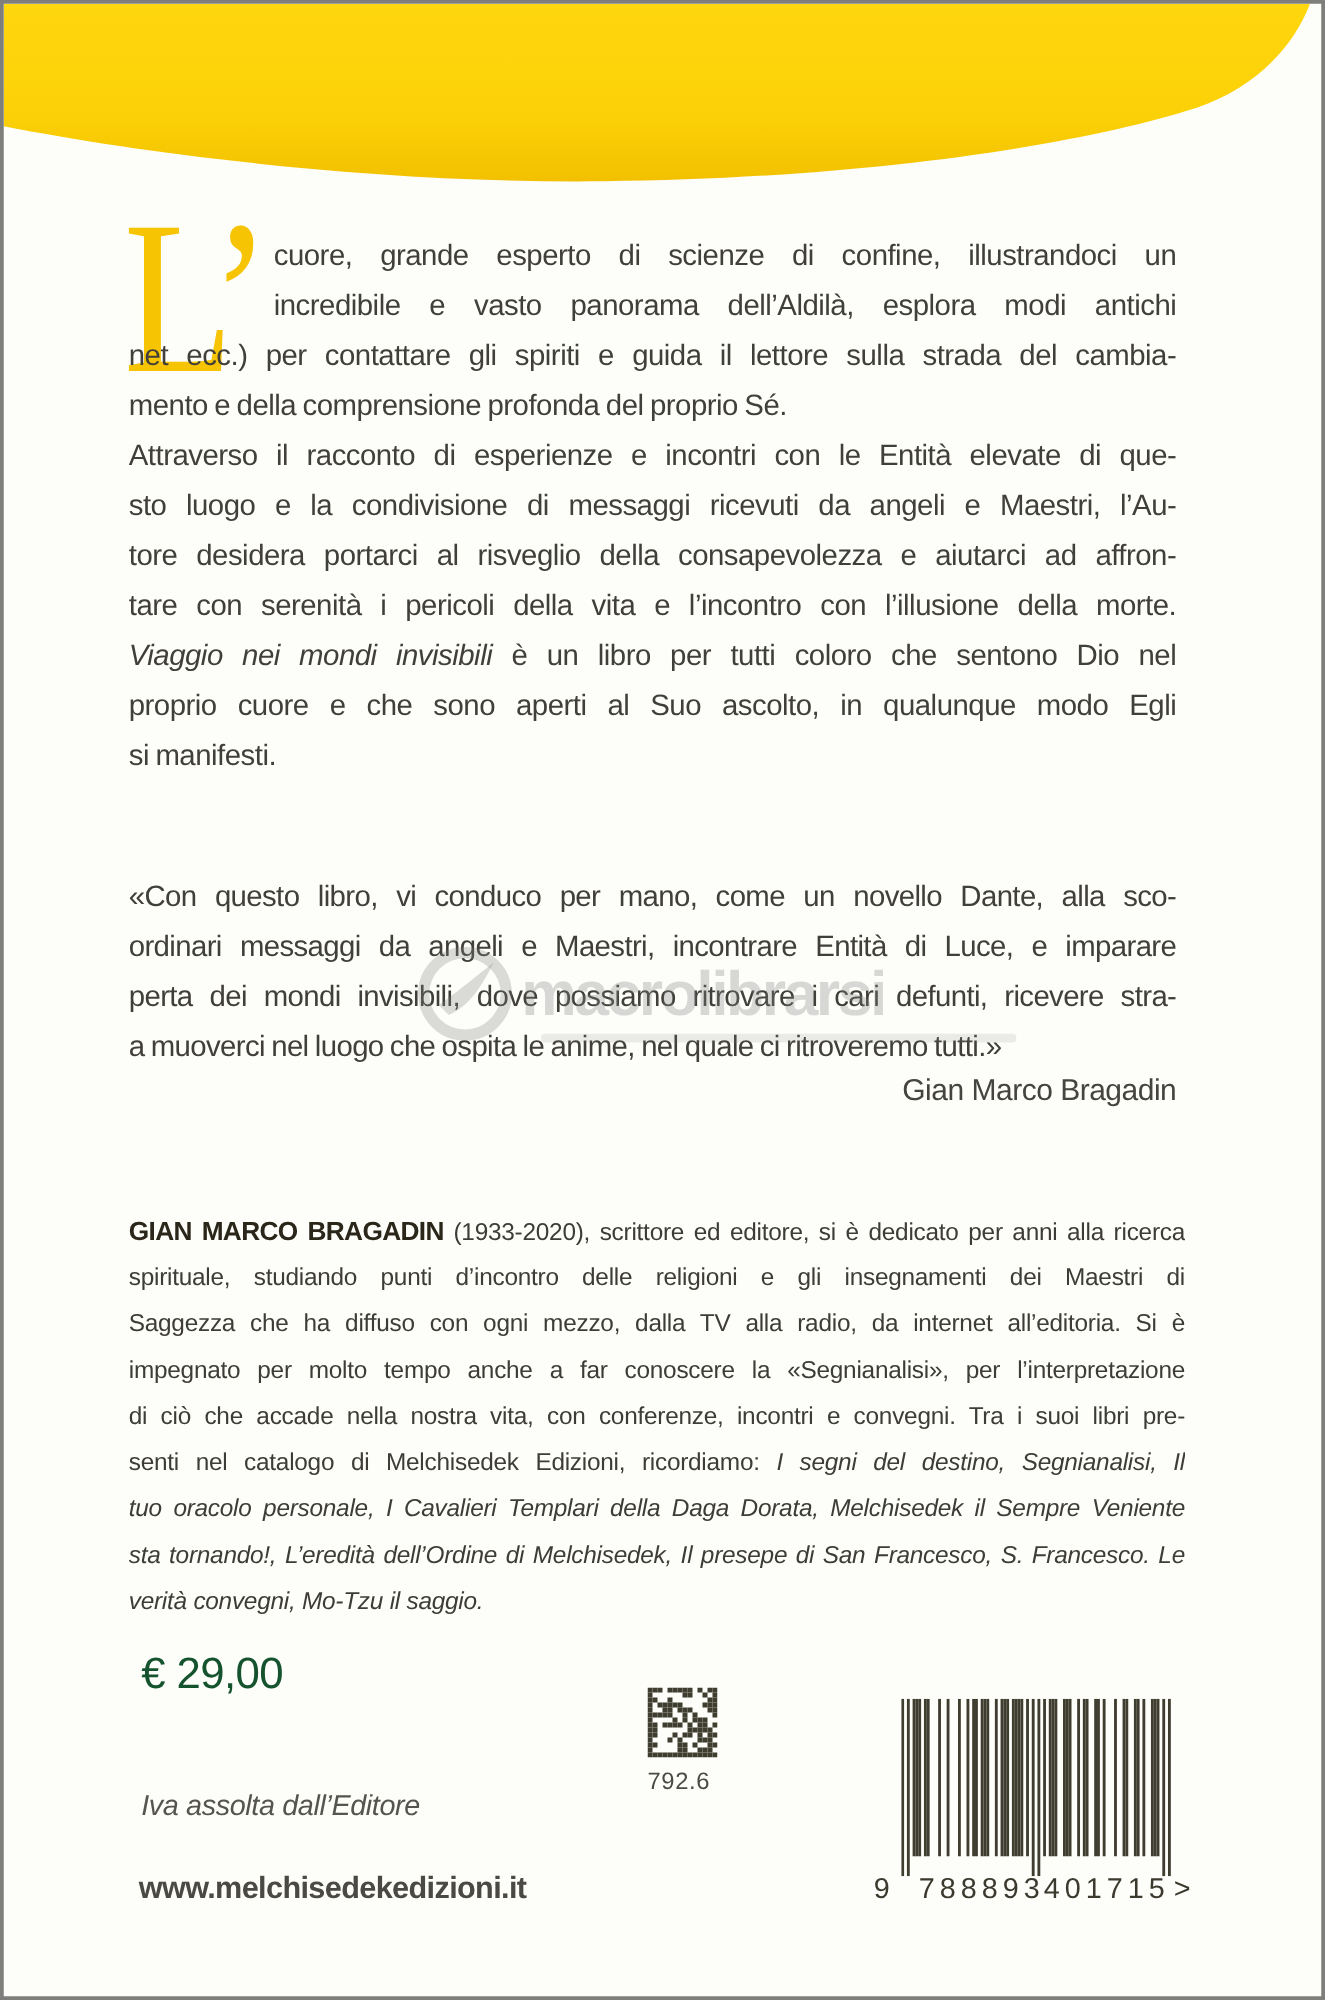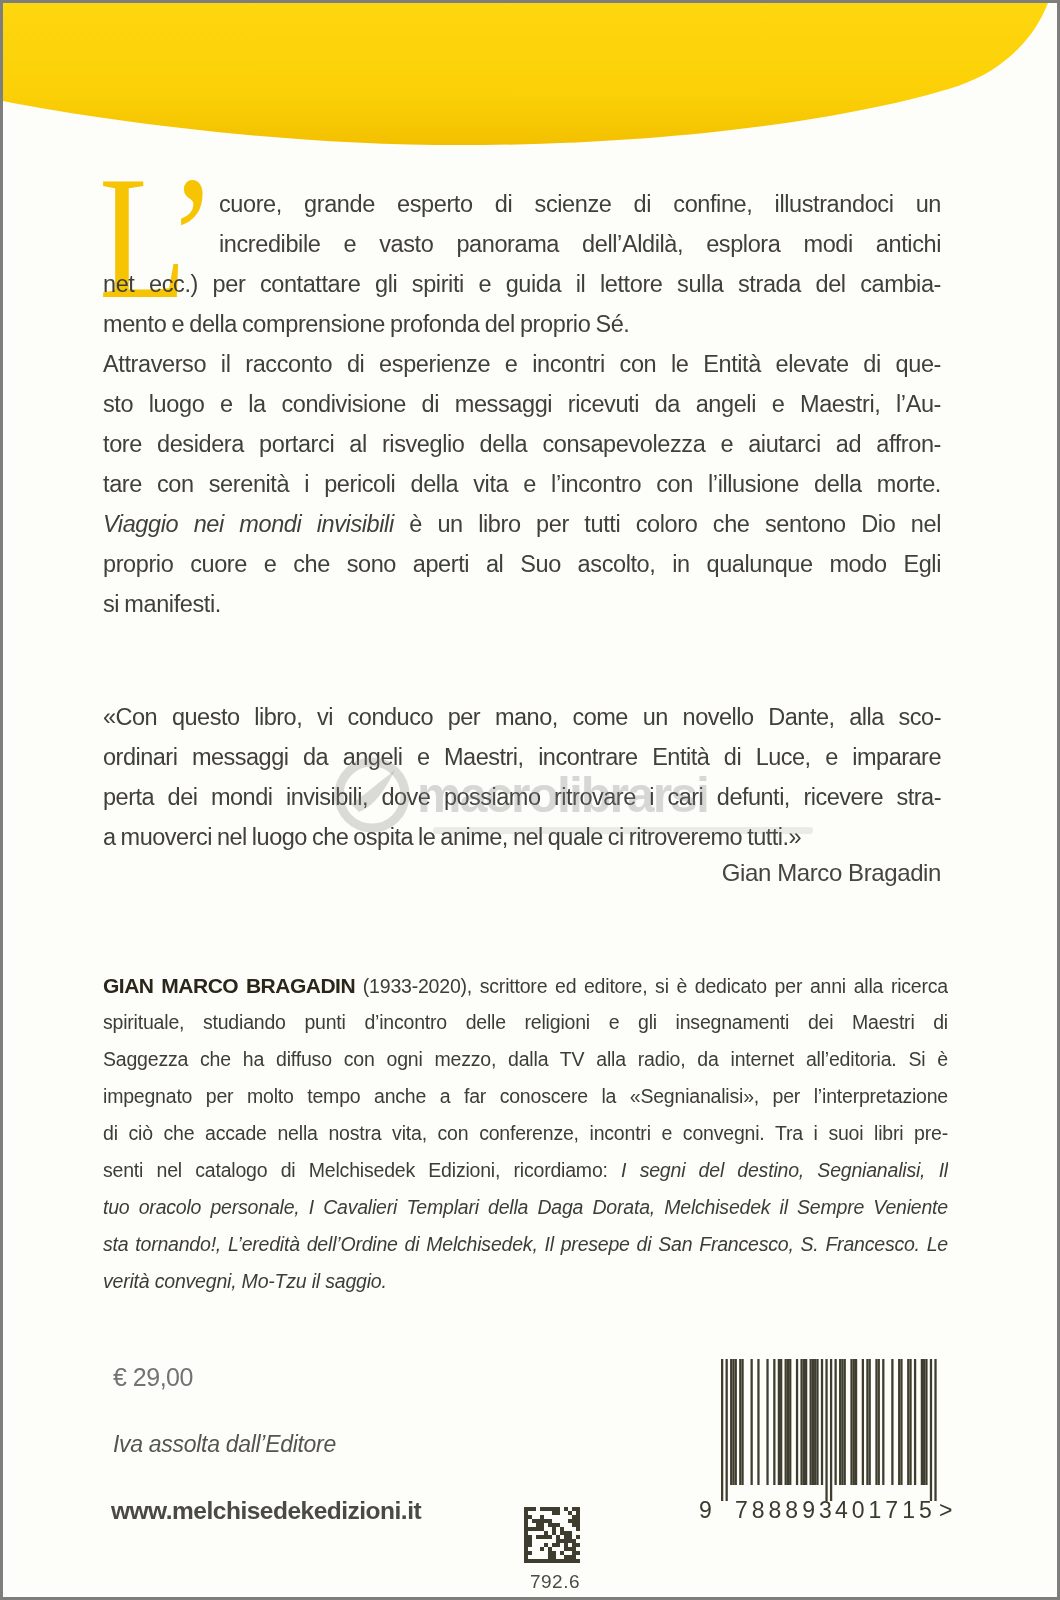--- a/index.html
+++ b/index.html
@@ -38,24 +38,24 @@
   .it{font-style:italic;}
   .name{font-weight:700;font-size:21px;letter-spacing:-.5px;color:#2a2619;}
   
   #watermark{position:absolute;left:330px;top:742px;width:480px;height:100px;
     pointer-events:none;display:flex;align-items:center;}
   #wm-text{font-size:50px;font-weight:700;letter-spacing:-2px;
     color:rgba(130,130,128,.30);margin-left:6px;}
   #wm-tag{position:absolute;left:100px;top:82px;width:380px;height:7px;
     background:rgba(130,130,128,.15);border-radius:3px;}
   
-  #price{position:absolute;left:110px;top:1360px;font-size:25px;color:#737373;letter-spacing:-.5px;}
+  #price{position:absolute;left:110px;top:1316px;font-size:35px;color:#14532d;letter-spacing:-.5px;}
   #vat{position:absolute;left:110px;top:1428px;font-size:23px;font-style:italic;color:#55544e;letter-spacing:-.3px;}
   #site{position:absolute;left:108px;top:1494px;font-size:24.5px;font-weight:700;color:#4a4944;letter-spacing:-.5px;}
-  #dmwrap{position:absolute;left:515px;top:1504px;width:62px;text-align:right;}
+  #dmwrap{position:absolute;left:515px;top:1347px;width:62px;text-align:left;}
   #dewey{font-size:19px;color:#4b4b45;margin-top:4px;letter-spacing:.5px;}
   #barcode{position:absolute;left:696px;top:1356px;width:270px;height:170px;}
   #bars{position:absolute;left:22px;top:0;}
   .bcd{position:absolute;top:138px;font-size:23px;color:#3c3a2e;}
   #bcd-first{left:0;}
   #bcd-g1{left:36px;letter-spacing:4px;}
   #bcd-g2{left:136px;letter-spacing:4px;}
   #bcd-tr{left:240px;}
 </style>
 </head>

